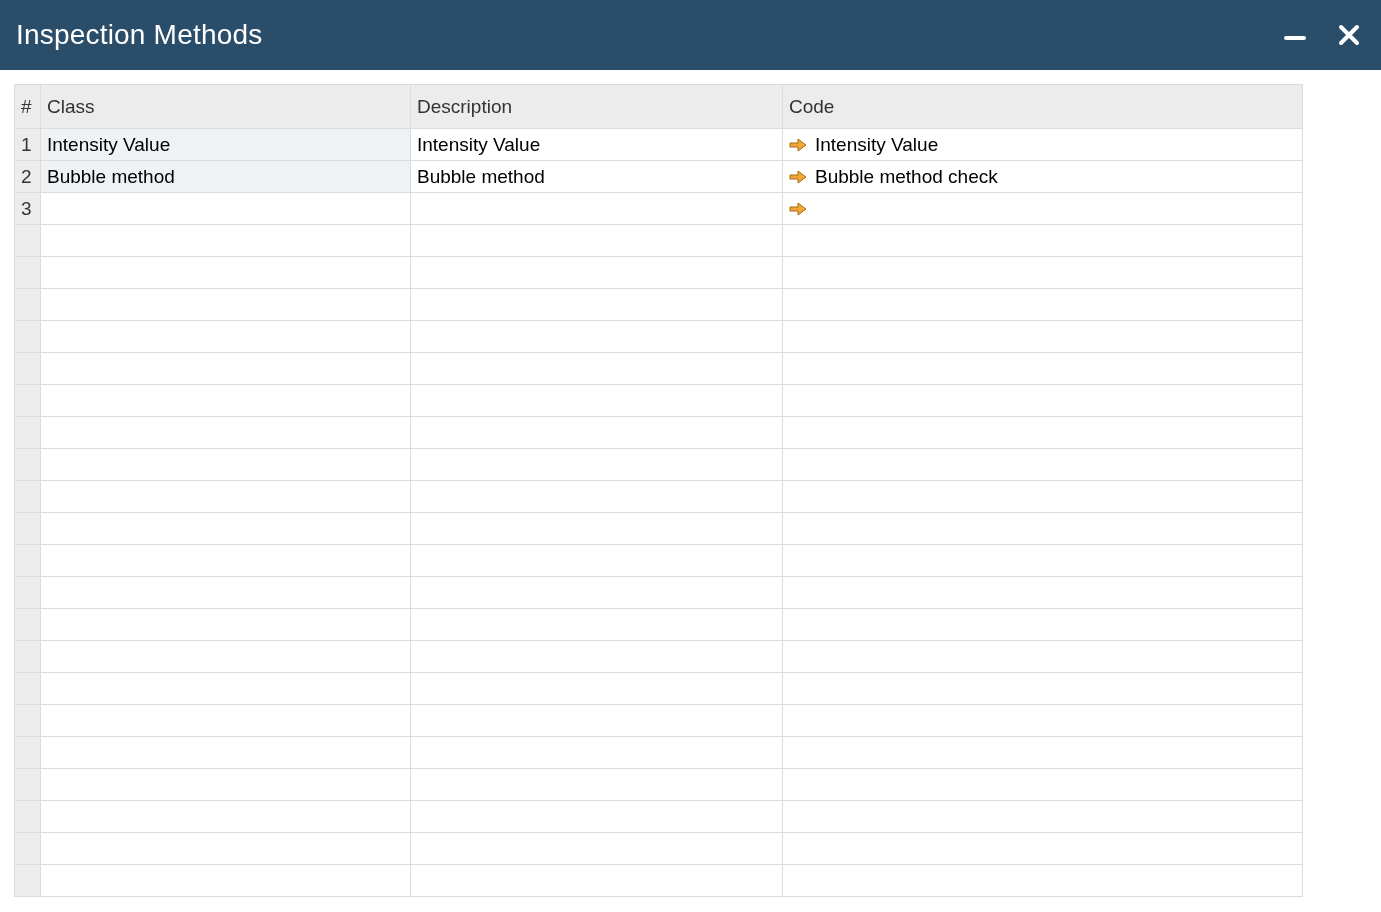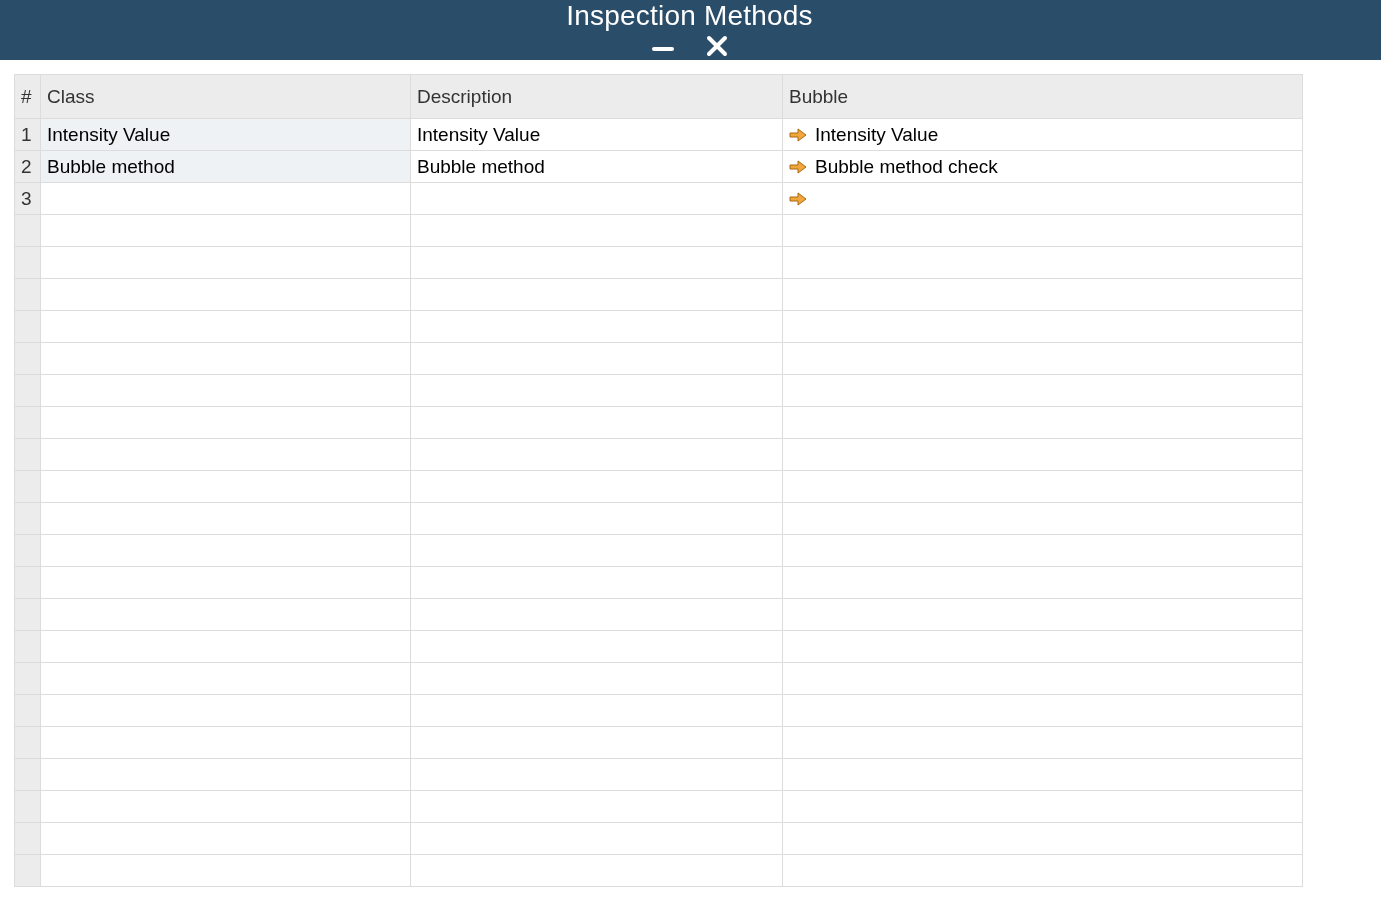--- a/index.html
+++ b/index.html
@@ -8,26 +8,25 @@
     font-family: "Segoe UI", Tahoma, Arial, sans-serif;
     background: #ffffff;
     color: #000;
     width: 1381px;
     height: 912px;
     overflow: hidden;
   }
   .titlebar {
     background: #2a4d69;
     color: #ffffff;
-    height: 60px;
+    height: 70px;
     display: flex;
     align-items: center;
     justify-content: space-between;
     padding: 0 18px 0 16px;
-    flex-direction: column;
   }
   .titlebar .title {
     font-size: 28px;
     font-weight: 400;
     letter-spacing: 0.2px;
   }
   .titlebar .controls {
     display: flex;
     align-items: center;
     gap: 26px;
@@ -116,21 +115,21 @@
       <col class="col-num">
       <col class="col-code">
       <col class="col-desc">
       <col class="col-class">
     </colgroup>
     <thead>
       <tr>
         <th class="rownum">#</th>
         <th>Class</th>
         <th>Description</th>
-        <th>Bubble</th>
+        <th>Code</th>
       </tr>
     </thead>
     <tbody id="grid-body">
     <tr>
           <td class="rownum">1</td>
           <td class="code-cell">Intensity Value</td>
           <td>Intensity Value</td>
           <td class="class-cell">
             <div class="class-wrap">
               <span class="arrow-icon">

